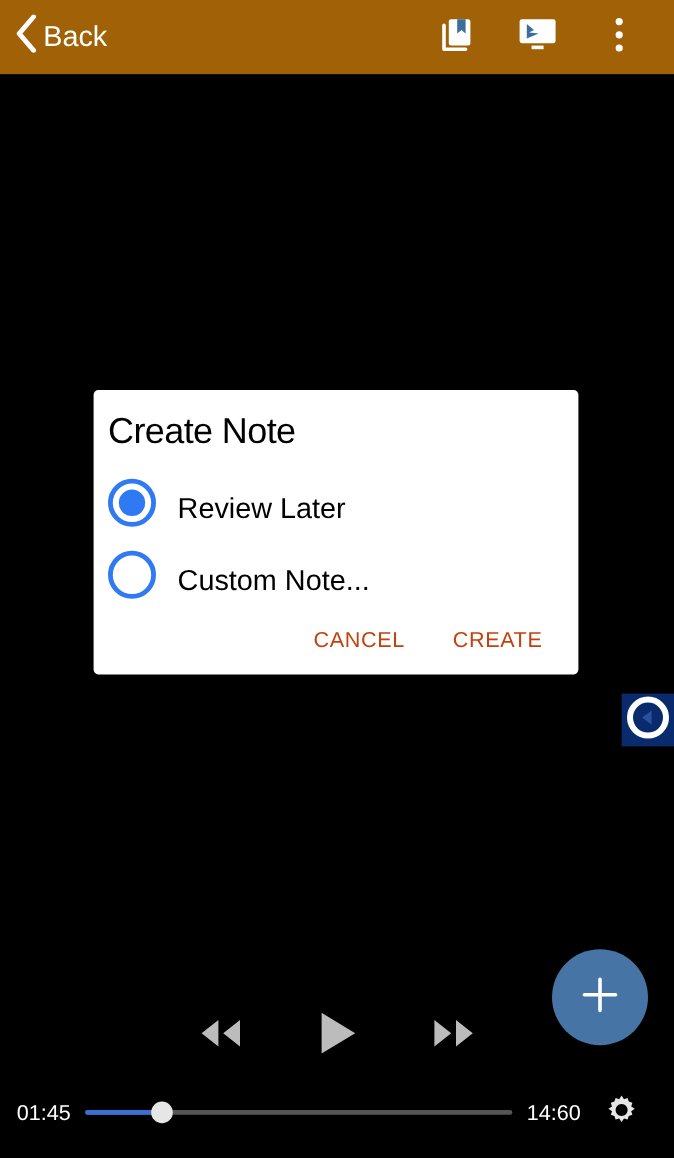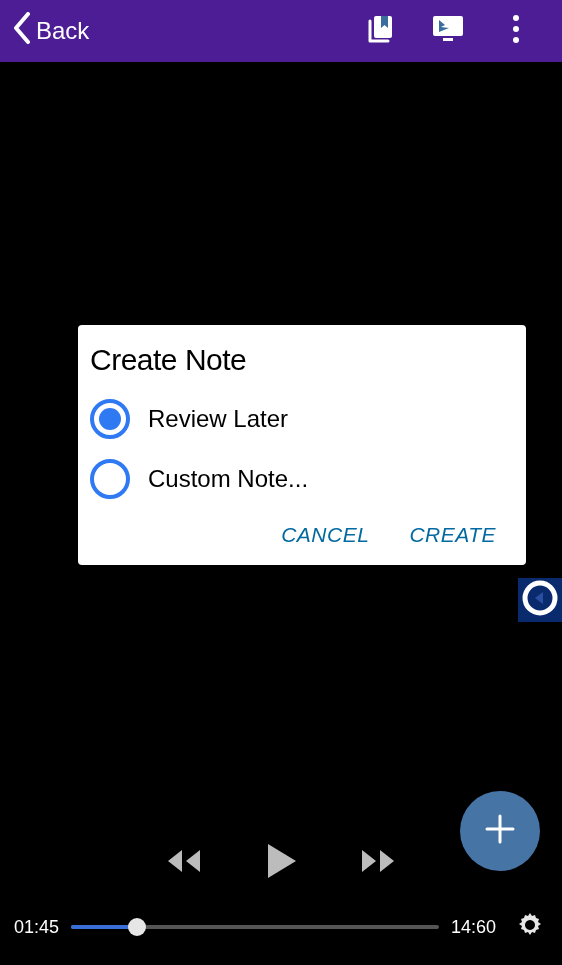--- a/index.html
+++ b/index.html
@@ -1,21 +1,21 @@
 <!DOCTYPE html>
 <html><head>
 <meta charset="utf-8">
 <style>
   * { box-sizing: border-box; margin: 0; padding: 0; }
   html, body { width: 562px; height: 965px; overflow: hidden; font-family: -apple-system, Helvetica, Arial, sans-serif; }
   body { background: #000; position: relative; }
 
   .topbar {
     height: 62px;
-    background: #4c1d95;
+    background: #a16207;
     display: flex;
     align-items: center;
     padding: 16px 12px;
     color: #fff;
   }
   .back-btn { display: flex; align-items: center; gap: 4px; font-size: 24px; }
   .spacer { flex: 1; }
   .top-icon { width: 48px; height: 48px; display: flex; align-items: center; justify-content: center; margin: 0 10px; }
 
   .video-area {
@@ -30,40 +30,40 @@
     top: 578px;
     width: 44px; height: 44px;
     background: #0a2a6e;
     display: flex; align-items: center; justify-content: center;
   }
 
   .dialog {
     position: absolute;
     left: 78px;
     top: 325px;
-    width: 448px;
+    width: 404px;
     background: #fff;
     border-radius: 4px;
     padding: 18px 12px 10px 12px;
   }
   .dialog-title { font-size: 30px; letter-spacing: -0.5px; color: #000; margin-bottom: 12px; }
-  .radio-row { display: flex; align-items: center; gap: 18px; padding: 10px 0; }
+  .radio-row { display: flex; align-items: flex-end; gap: 18px; padding: 10px 0; }
   .radio-outer {
     width: 40px; height: 40px; border-radius: 50%;
     border: 4px solid #2f7af3;
     display: flex; align-items: center; justify-content: center;
     flex-shrink: 0;
   }
   .radio-inner { width: 22px; height: 22px; border-radius: 50%; background: #2f7af3; }
   .radio-label { font-size: 24px; color: #000; }
   .dialog-actions {
     display: flex; justify-content: flex-end; gap: 40px;
     padding: 14px 18px 8px 0;
   }
-  .dlg-btn { color: #0369a1; font-size: 21px; font-weight: 500; letter-spacing: 0.5px; font-style: italic; }
+  .dlg-btn { color: #c2410c; font-size: 18px; font-weight: 500; letter-spacing: 0.5px; }
 
   .fab {
     position: absolute;
     right: 22px;
     bottom: 94px;
     width: 80px; height: 80px;
     border-radius: 50%;
     background: #4574a5;
     display: flex; align-items: center; justify-content: center;
     box-shadow: 0 4px 10px rgba(0,0,0,0.4);
@@ -74,21 +74,21 @@
     left: 0; right: 0;
     bottom: 72px;
     height: 60px;
     display: flex; align-items: center; justify-content: center;
     gap: 60px;
   }
   .t-icon { color: #bcbcbc; }
 
   .progress-row {
     position: absolute;
-    left: 0; right: 4px; bottom: 14px;
+    left: 0; right: 16px; bottom: 14px;
     height: 48px;
     display: flex; align-items: center;
     padding: 0 14px;
     gap: 12px;
     color: #fff;
     font-size: 18px;
   }
   .track {
     flex: 1; height: 4px; background: #555; position: relative; border-radius: 2px;
   }

